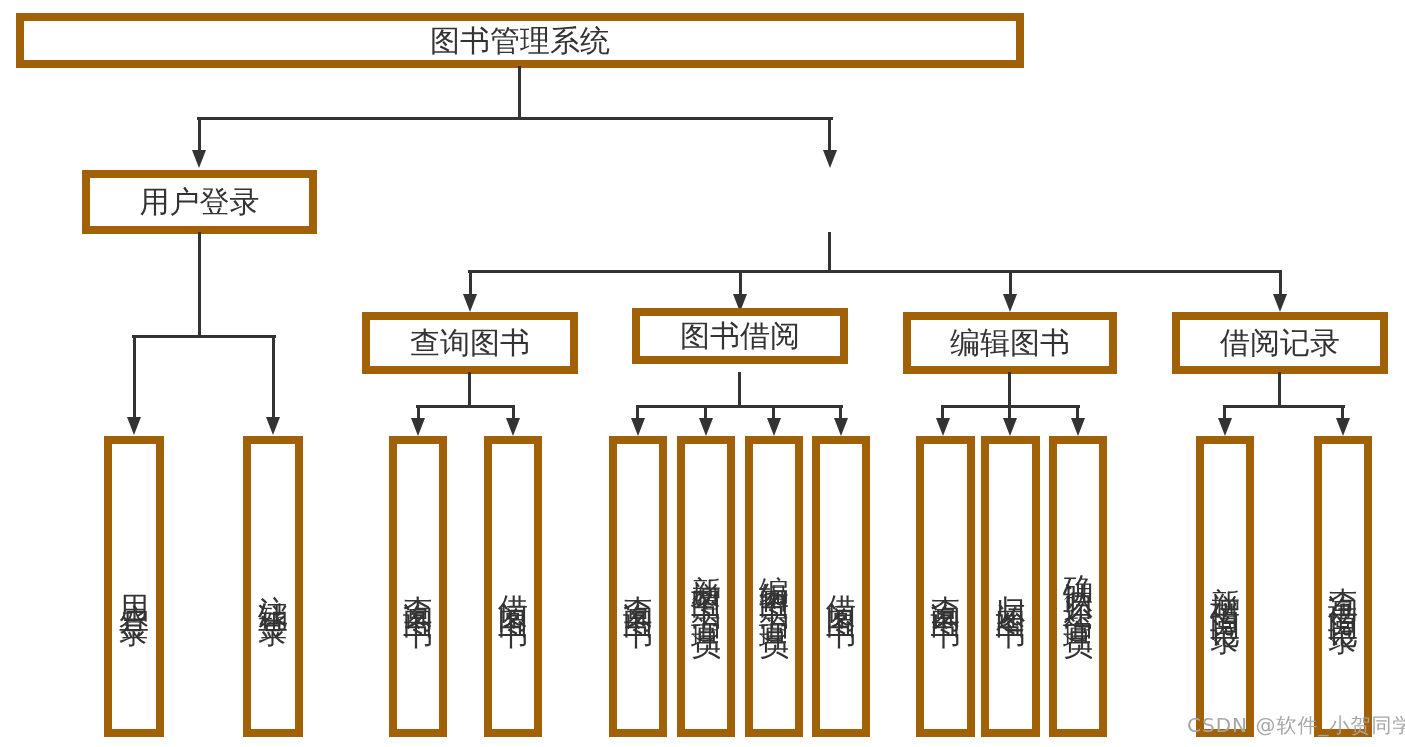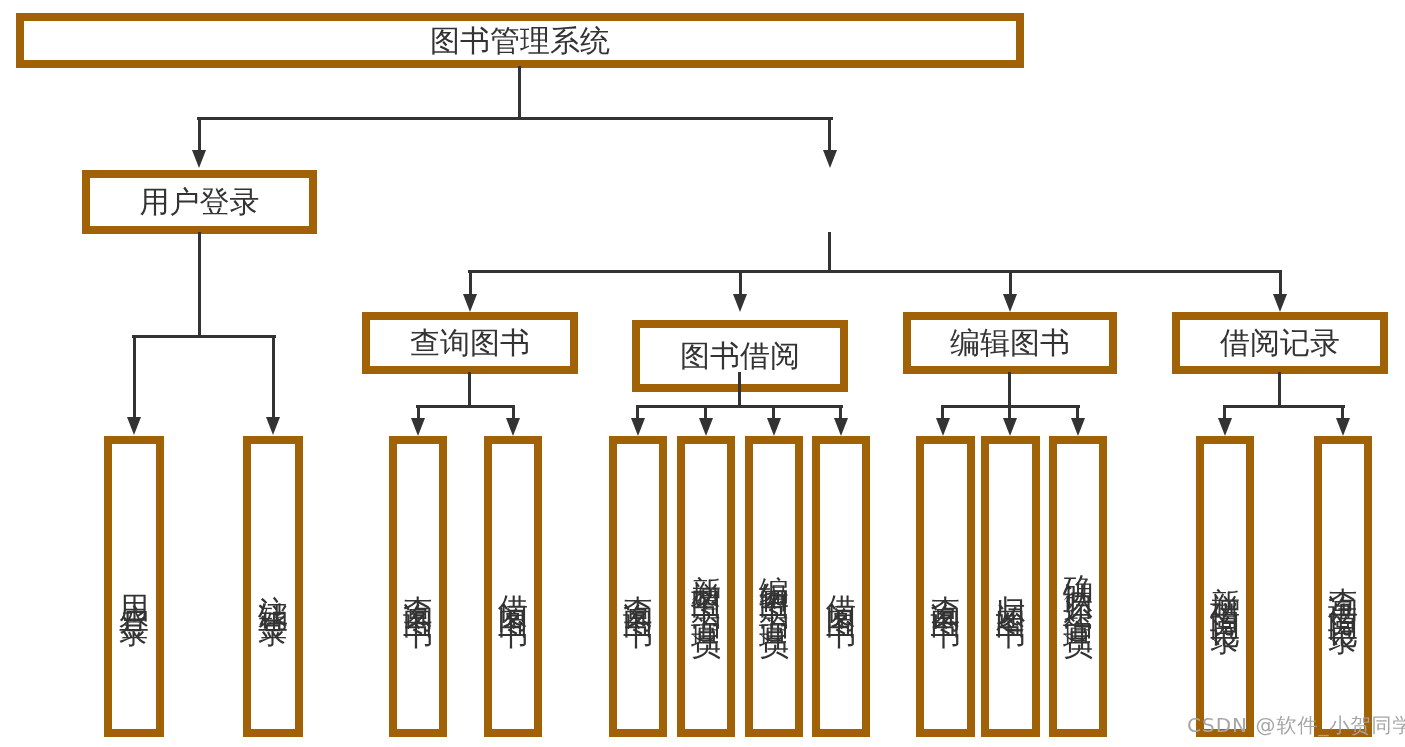--- a/index.html
+++ b/index.html
@@ -81,21 +81,21 @@
   <div class="vl" style="left:739px;top:270px;height:26px"></div>
   <div class="ah" style="left:733px;top:294px"></div>
   <div class="vl" style="left:1009px;top:270px;height:26px"></div>
   <div class="ah" style="left:1003px;top:294px"></div>
   <div class="vl" style="left:1279px;top:270px;height:26px"></div>
   <div class="ah" style="left:1273px;top:294px"></div>
 
   <div class="box" style="left:362px;top:312px;width:216px;height:62px">
     <span>查询图书</span>
   </div>
-  <div class="box" style="left:632px;top:320px;width:216px;height:72px">
+  <div class="box" style="left:632px;top:308px;width:216px;height:56px">
     <span>图书借阅</span>
   </div>
   <div class="box" style="left:903px;top:312px;width:214px;height:62px">
     <span>编辑图书</span>
   </div>
   <div class="box" style="left:1172px;top:312px;width:216px;height:62px">
     <span>借阅记录</span>
   </div>
 
   <div class="vl" style="left:468px;top:372px;height:35px"></div>

